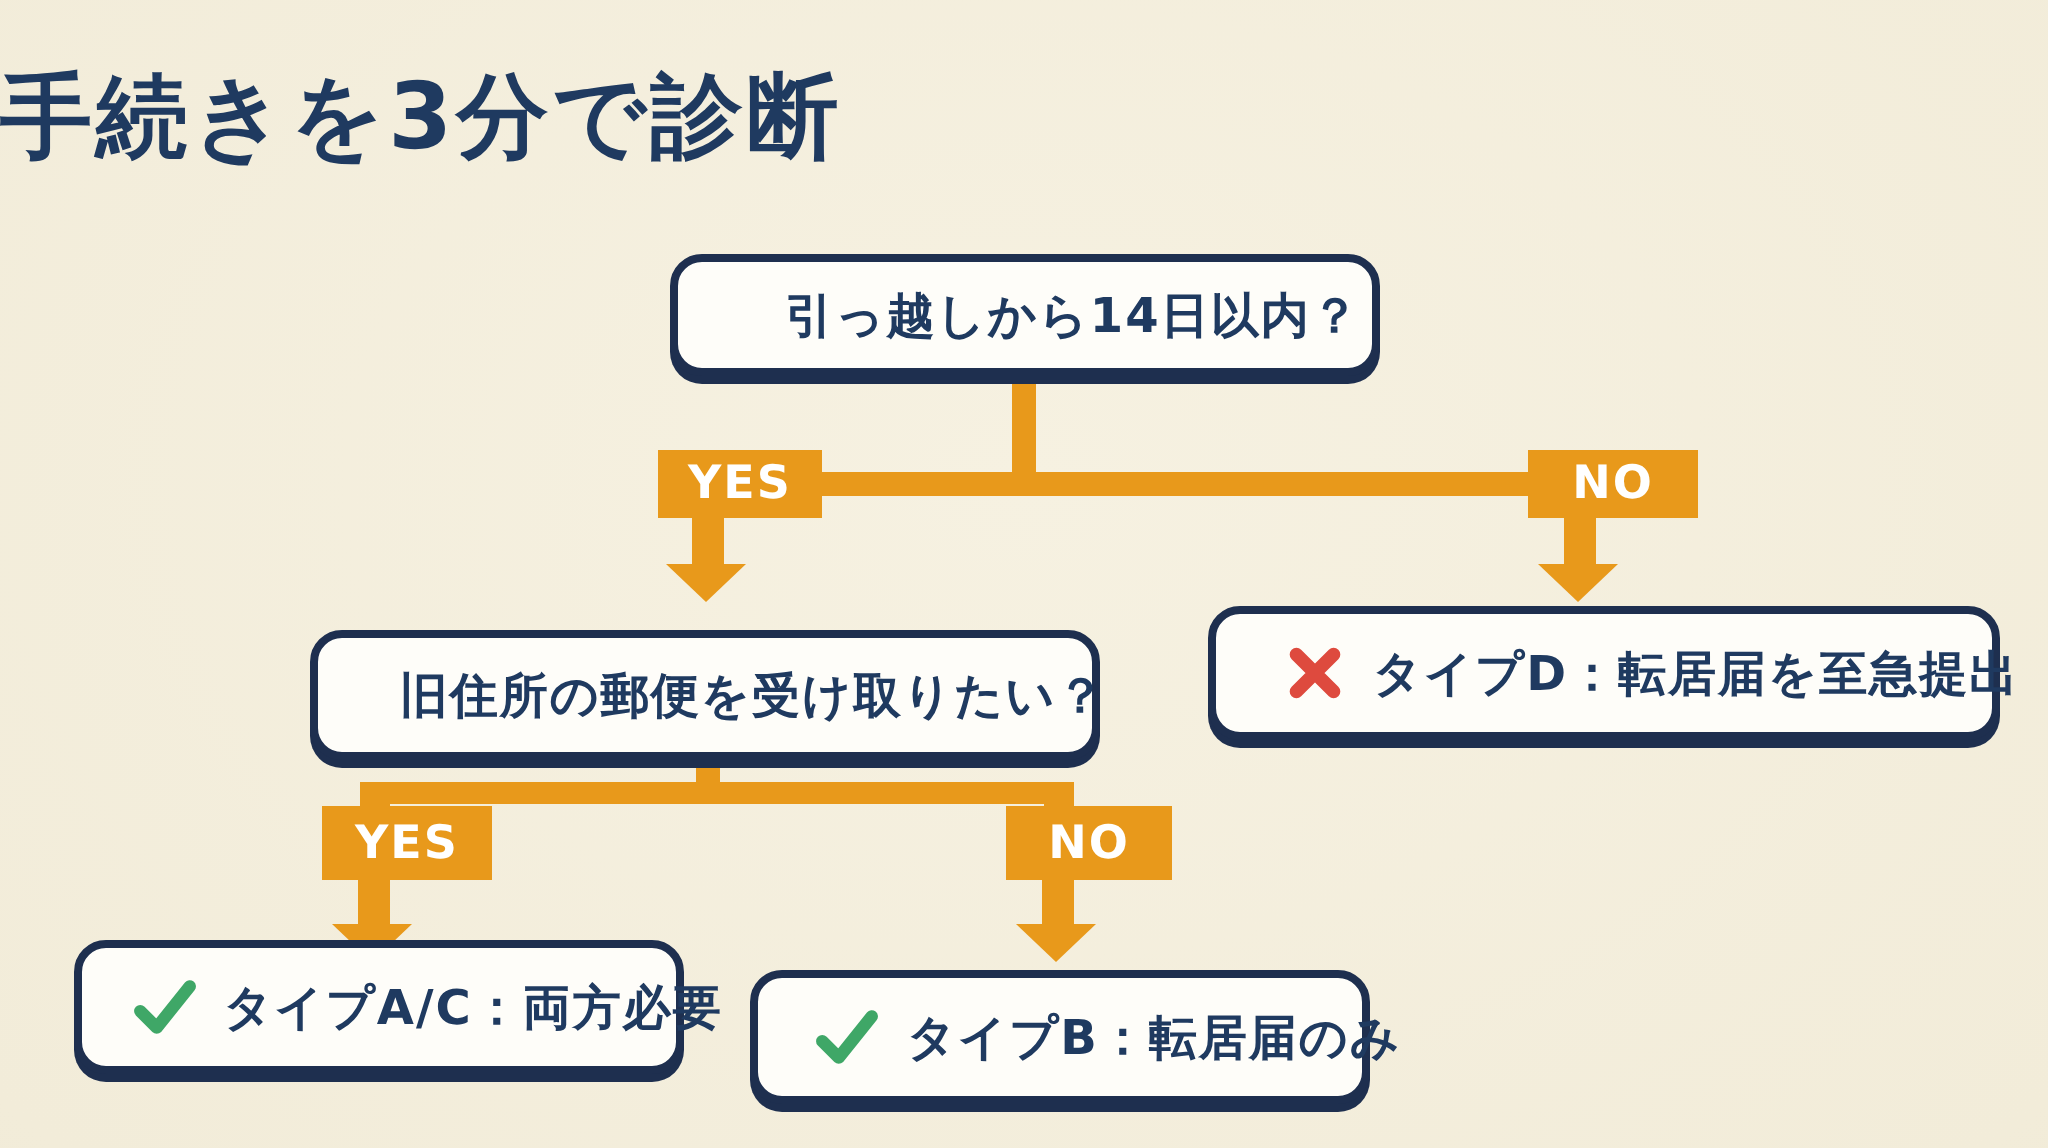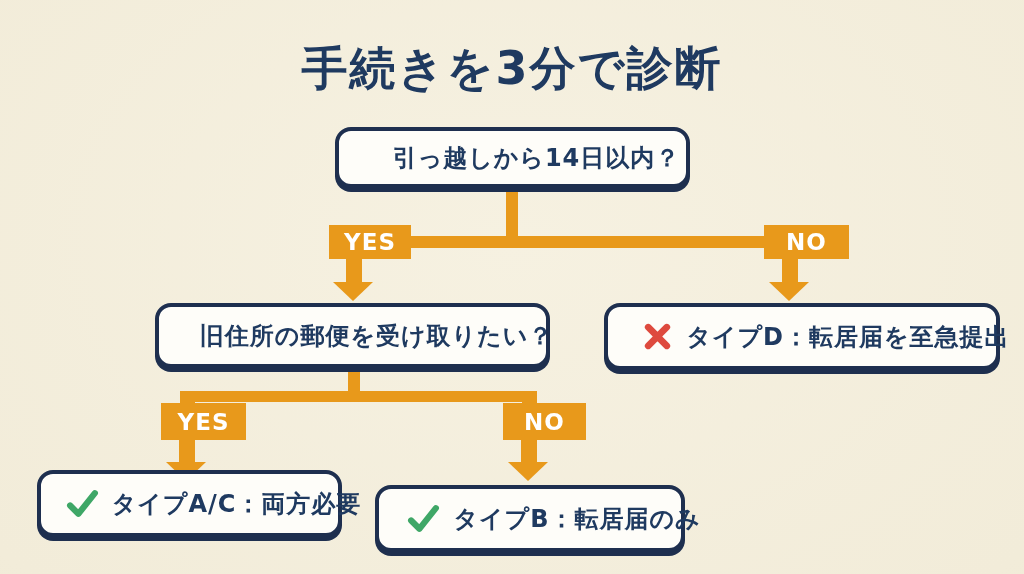--- a/index.html
+++ b/index.html
@@ -7,23 +7,22 @@
     position: relative;
     width: 1024px;
     height: 574px;
     overflow: hidden;
     background: radial-gradient(120% 150% at 50% 42%,
                 #F6F1E1 0%, var(--background, #F2ECD9) 55%, #ECE5CE 100%);
     font-family: "DejaVu Sans", "Liberation Sans", sans-serif;
   }
   .title {
     position: absolute;
-    top: 38px; left: 0;
+    top: 28px; left: 0;
     width: 100%;
-    text-align: center;
     font-size: 46px;
     font-weight: 900;
     letter-spacing: 2px;
     color: var(--navy, #1F3A60);
   }
   svg.connectors {
     position: absolute;
     left: 0; top: 0;
     width: 1024px; height: 574px;
   }
@@ -57,21 +56,21 @@
     font-weight: 800;
     font-size: 23px;
     letter-spacing: 1px;
     display: flex;
     align-items: center;
     justify-content: center;
     margin-left: 16px;
   }
   
   .q1  { left: 335px; top: 127px; width: 355px; height: 61px; }
-  .q2  { left: 155px; top: 303px; width: 395px; height: 65px; font-family: Liberation Mono, monospace; }
+  .q2  { left: 155px; top: 315px; width: 395px; height: 65px; font-family: Liberation Mono, monospace; }
   .rd  { left: 604px; top: 303px; width: 396px; height: 67px; }
   .rac { left: 37px;  top: 470px; width: 305px; height: 67px; }
   .rb  { left: 375px; top: 485px; width: 310px; height: 67px; }
   
   .yes1 { left: 313px; top: 225px; width: 82px; height: 34px; }
   .no1  { left: 748px; top: 225px; width: 85px; height: 34px; }
   .yes2 { left: 145px; top: 403px; width: 85px; height: 37px; }
   .no2  { left: 487px; top: 403px; width: 83px; height: 37px; }
 </style>
 </head>

